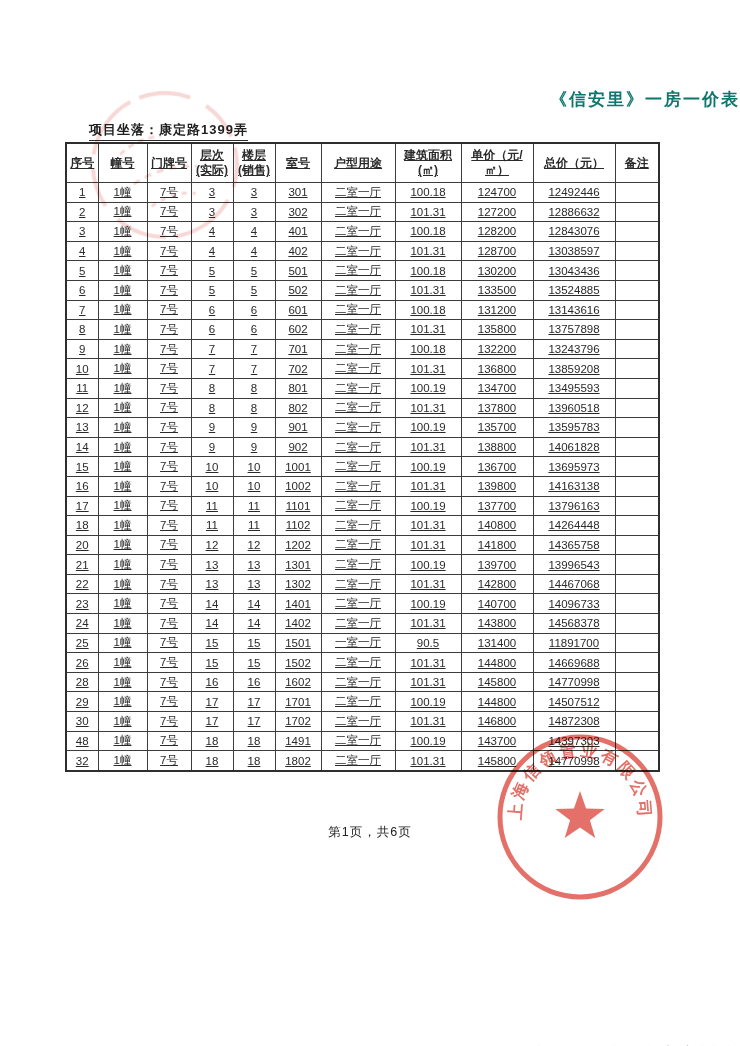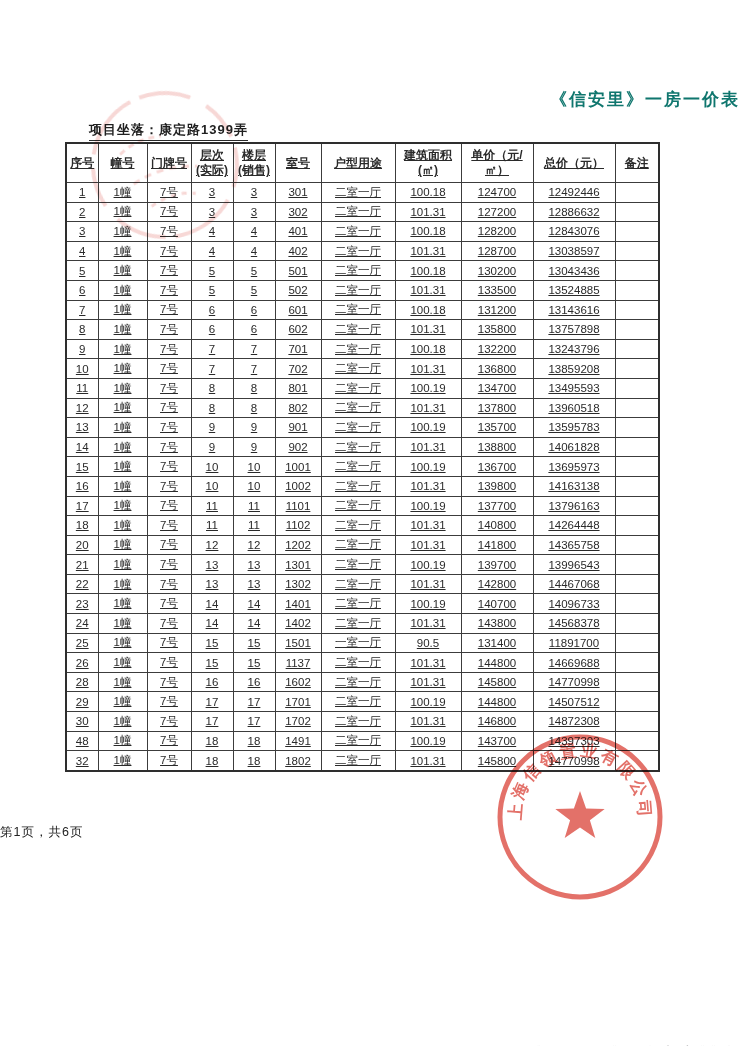--- a/index.html
+++ b/index.html
@@ -32,21 +32,21 @@
   }
   .price-table th{
     height:38px;font-size:12px;font-weight:bold;
     white-space:pre-line;line-height:1.25;
   }
   .price-table td{height:18.6px;font-weight:normal;}
   .price-table{border:2px solid #2e2e2e;}
 
   .page-footer{
     position:absolute;top:824px;left:0;width:100%;
-    text-align:left;font-size:12.5px;color:#222;letter-spacing:1px;
+    text-align:center;font-size:12.5px;color:#222;letter-spacing:1px;
   }
 
   .seal{
     position:absolute;left:494px;top:731px;width:172px;height:172px;
     opacity:.82;mix-blend-mode:multiply;pointer-events:none;
   }
   .seal-faint{
     position:absolute;left:84px;top:84px;width:162px;height:162px;
     opacity:.28;transform:rotate(-14deg);pointer-events:none;
     mix-blend-mode:multiply;filter:blur(.4px);
@@ -417,21 +417,21 @@
           <td>131400</td>
           <td>11891700</td>
           <td></td>
         </tr>
         <tr>
           <td>26</td>
           <td>1幢</td>
           <td>7号</td>
           <td>15</td>
           <td>15</td>
-          <td>1137</td>
+          <td>1502</td>
           <td>二室一厅</td>
           <td>101.31</td>
           <td>144800</td>
           <td>14669688</td>
           <td></td>
         </tr>
         <tr>
           <td>28</td>
           <td>1幢</td>
           <td>7号</td>

